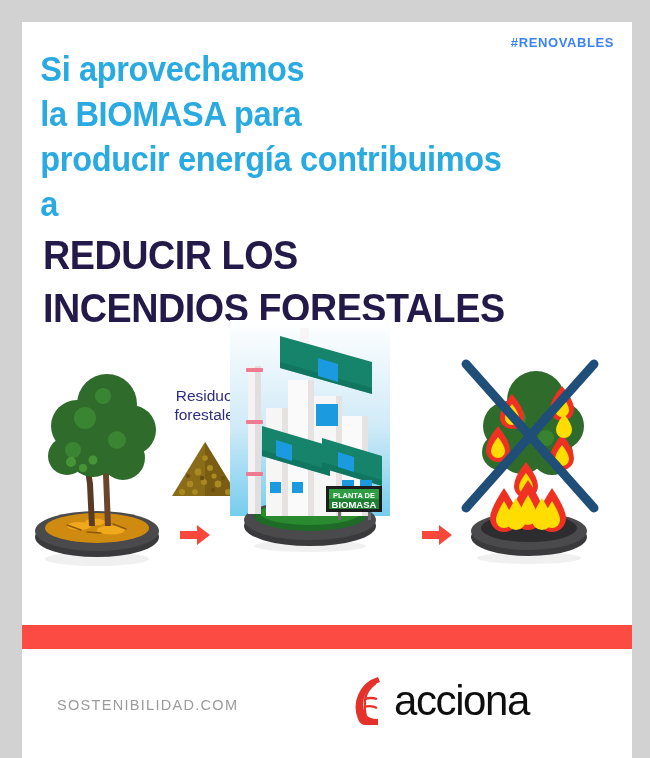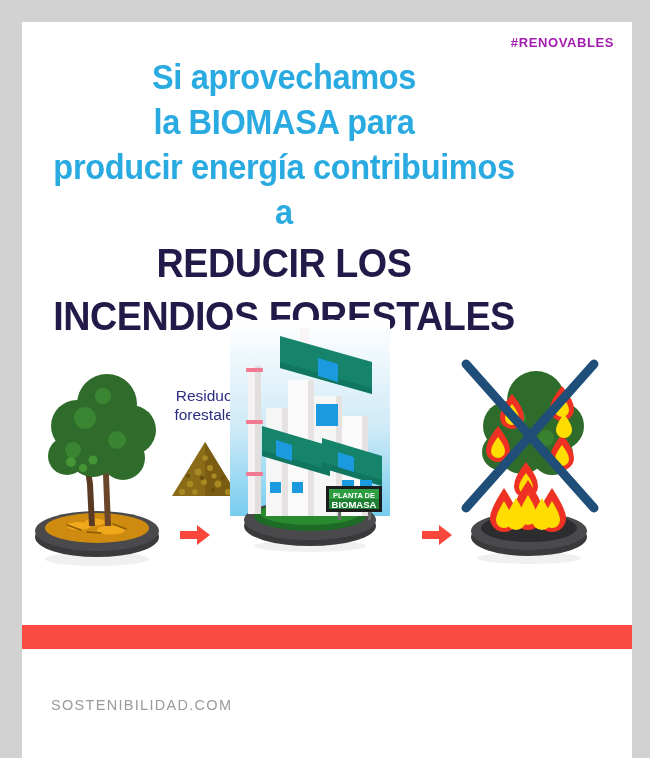--- a/index.html
+++ b/index.html
@@ -21,30 +21,30 @@
     overflow:hidden;
   }
 
   
   .hashtag{
     position:absolute;
     right:18px;top:13px;
     font-size:13px;
     font-weight:bold;
     letter-spacing:.6px;
-    color:#a21caf;
+    color:#3b82f6;
     font-family:"Liberation Sans",sans-serif;
   }
 
   
   .title-block{
     position:absolute;
-    left:0;top:32px;
+    left:0;top:24px;
     width:524px;
-    text-align:center;
+    text-align:left;
   }
   .t-blue{
     color:#29aae1;
     font-weight:bold;
     font-size:35px;
     line-height:45px;
     letter-spacing:-.4px;
     transform:scaleX(.93);
     transform-origin:center;
   }
@@ -100,21 +100,21 @@
   .red-bar{
     position:absolute;
     left:0;top:603px;
     width:610px;height:24px;
     background:#fb4b42;
   }
 
   
   .footer{
     position:absolute;
-    left:5px;top:627px;
+    left:11px;top:627px;
     width:514px;height:109px;
     background:#ffffff;
   }
   .site{
     position:absolute;
     left:24px;top:48px;
     color:#9b9b9b;
     font-size:14.5px;
     letter-spacing:1.3px;
   }
@@ -398,16 +398,29 @@
             <line x1="142" y1="30" x2="14" y2="174"></line>
           </g>
         </svg>
       </div>
     </div>
 
     <div class="red-bar"></div>
 
     <div class="footer">
       <div class="site">SOSTENIBILIDAD.COM</div>
+      <div class="logo">
+        <div class="logo-mark">
+          <svg width="40" height="52" viewBox="0 0 40 52">
+            <path d="M26 2 Q12 6 6 20 Q1 32 6 44 Q8 50 14 50 L26 50 L26 44
+                     Q16 44 13 38 Q9 30 13 20 Q17 10 28 7 Z" fill="#e4322b"></path>
+            <path d="M24 8 Q15 14 13 24" stroke="#e4322b" stroke-width="2.3" fill="none"></path>
+            <path d="M13 24 Q19 22 25 24" stroke="#e4322b" stroke-width="2.3" fill="none"></path>
+            <path d="M12 32 Q19 30 25 33" stroke="#e4322b" stroke-width="2.3" fill="none"></path>
+            <path d="M13 24 Q12 34 14 43" stroke="#e4322b" stroke-width="2.3" fill="none"></path>
+          </svg>
+        </div>
+        <div class="logo-word">acciona</div>
+      </div>
     </div>
 
   </div>
 </div>
 
 </body></html>

